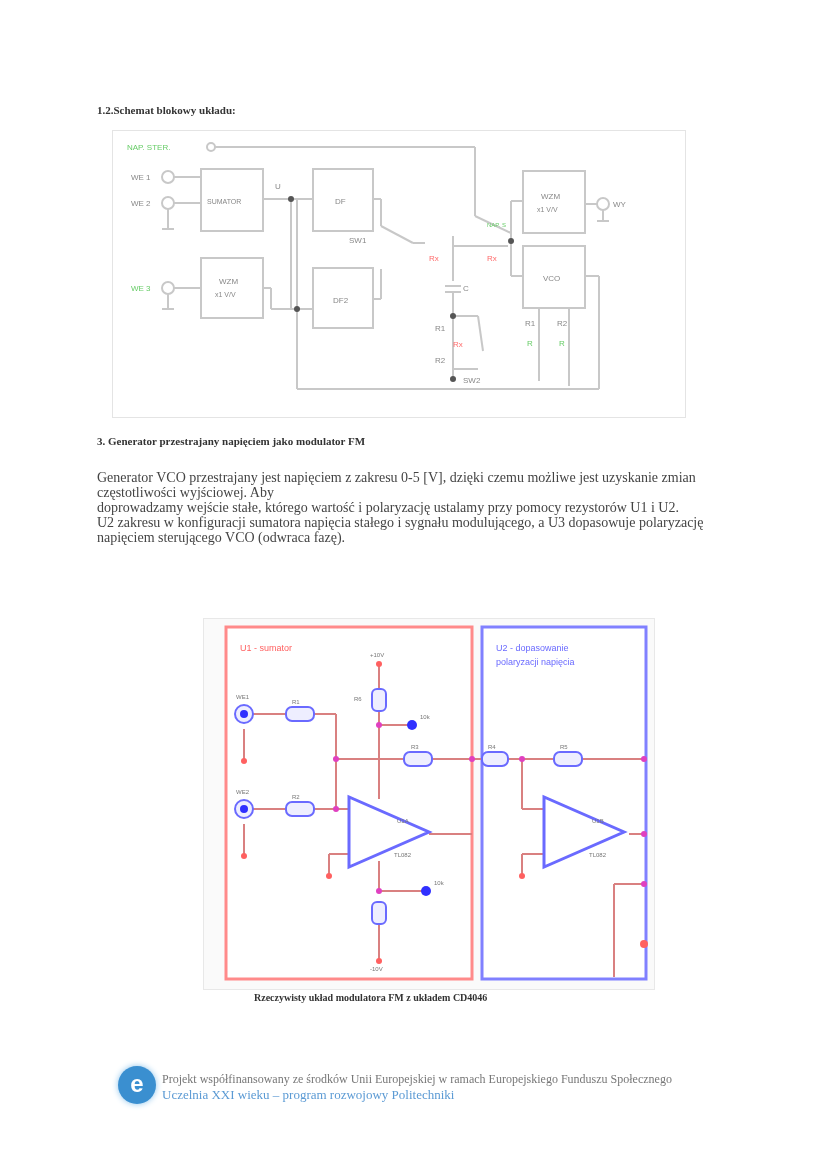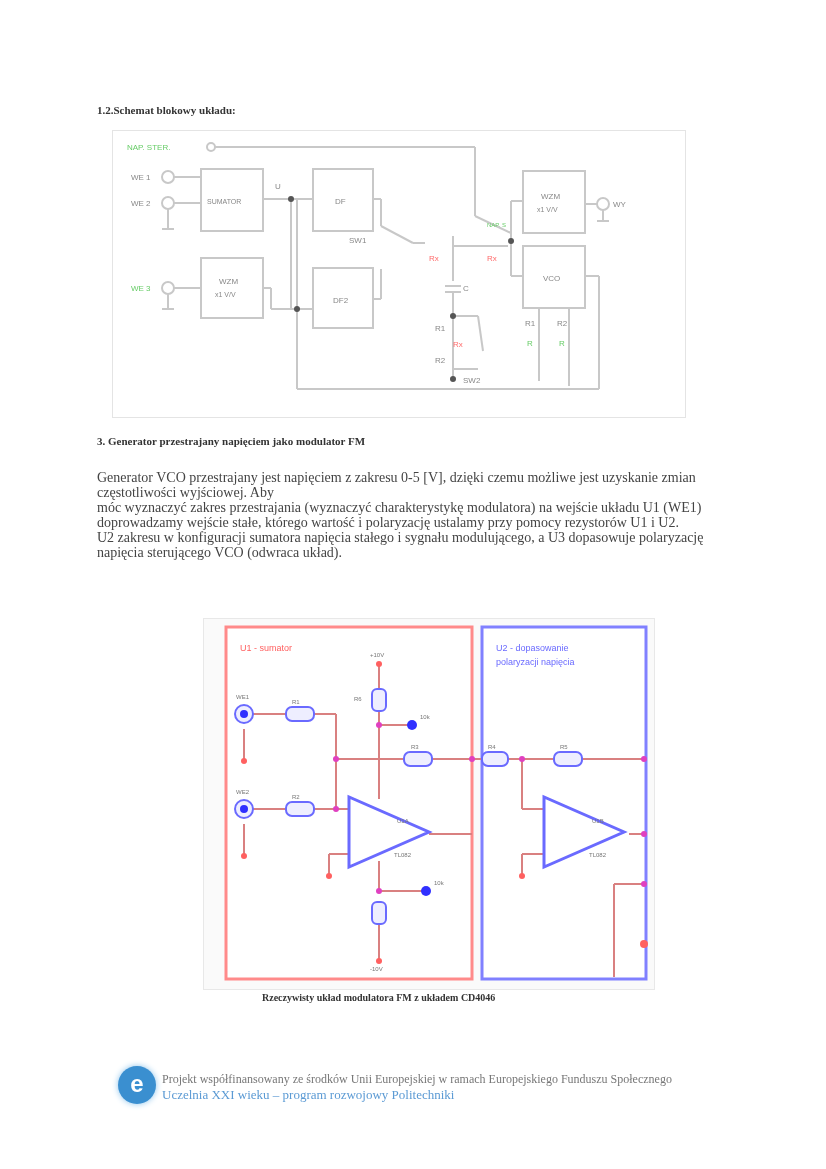--- a/index.html
+++ b/index.html
@@ -132,24 +132,23 @@
       <text x="374" y="130">Rx</text>
       <text x="340" y="216">Rx</text>
     </g>
   </svg>
 </div>
 
 <div class="abs h" style="left:97px; top:435px;">3. Generator przestrajany napięciem jako modulator FM</div>
 
 <div class="abs para" style="left:97px; top:470px;">
   <div>Generator VCO przestrajany jest napięciem z zakresu 0-5 [V], dzięki czemu możliwe jest uzyskanie zmian częstotliwości wyjściowej. Aby</div>
-  <div>móc wyznaczyć zakres przestrajania (wyznaczyć charakterystykę modulatora) na wejście układu U1 (WE1)</div>
   <div>doprowadzamy wejście stałe, którego wartość i polaryzację ustalamy przy pomocy rezystorów U1 i U2.</div>
   <div>U2 zakresu w konfiguracji sumatora napięcia stałego i sygnału modulującego, a U3 dopasowuje polaryzację</div>
-  <div>napięcia sterującego VCO (odwraca układ).</div>
+  <div>napięciem sterującego VCO (odwraca fazę).</div>
 </div>
 
 <div class="abs fig2">
   <svg width="450" height="370" viewBox="0 0 450 370">
     <rect x="0" y="0" width="450" height="370" fill="#fafafa"></rect>
 
     <rect x="22" y="8" width="246" height="352" fill="#fff" stroke="#ff8a8a" stroke-width="3"></rect>
 
     <rect x="278" y="8" width="164" height="352" fill="#fff" stroke="#8080ff" stroke-width="3"></rect>
 
@@ -253,19 +252,19 @@
       <text x="193" y="204">U1A</text>
       <text x="190" y="238">TL082</text>
       <text x="388" y="204">U1B</text>
       <text x="385" y="238">TL082</text>
       <text x="216" y="100">10k</text>
       <text x="230" y="266">10k</text>
     </g>
   </svg>
 </div>
 
-<div class="abs caption" style="left:254px; top:992px;margin-left:8px;">Rzeczywisty układ modulatora FM z układem CD4046</div>
+<div class="abs caption" style="left:254px; top:992px;">Rzeczywisty układ modulatora FM z układem CD4046</div>
 
 <div class="abs footer-logo">
   <span>e</span>
 </div>
 <div class="abs footer-t1">Projekt współfinansowany ze środków Unii Europejskiej w ramach Europejskiego Funduszu Społecznego</div>
 <div class="abs footer-t2">Uczelnia XXI wieku – program rozwojowy Politechniki</div>
 
 </body></html>

